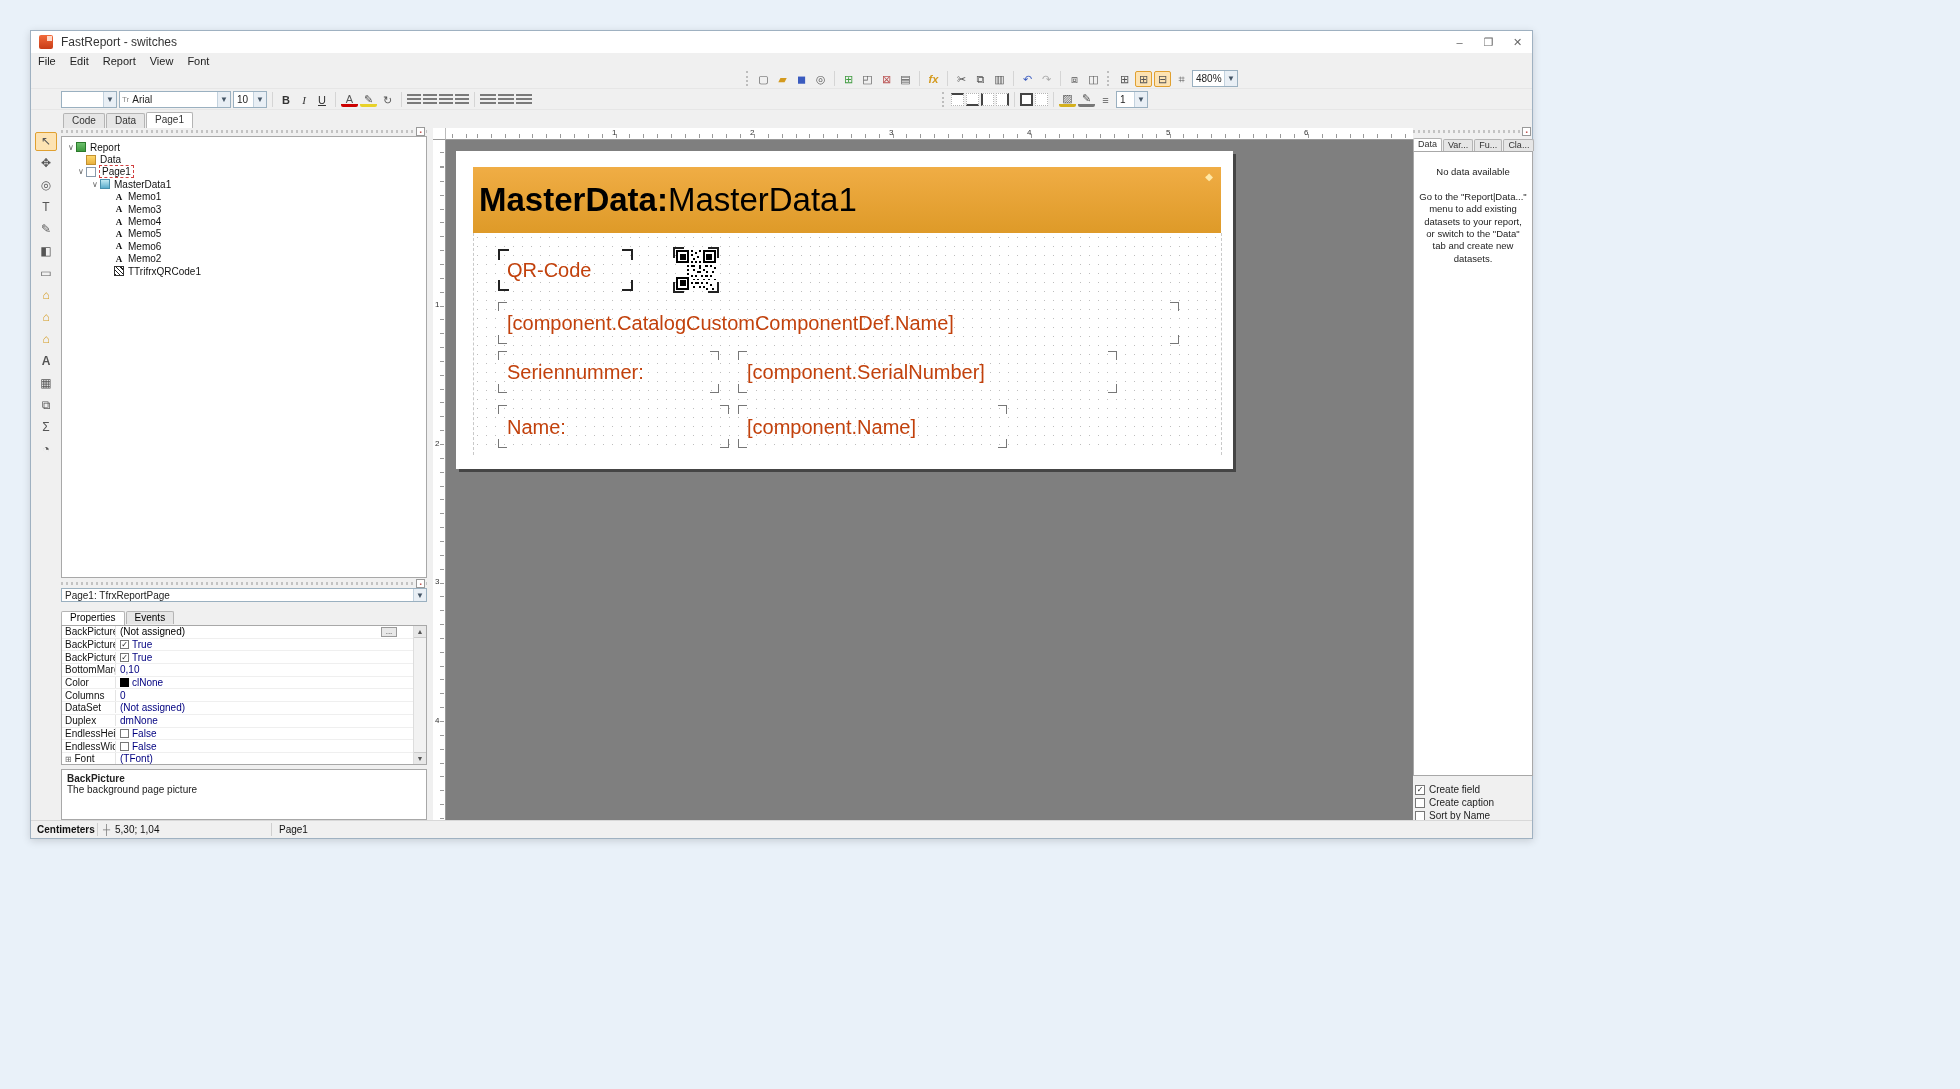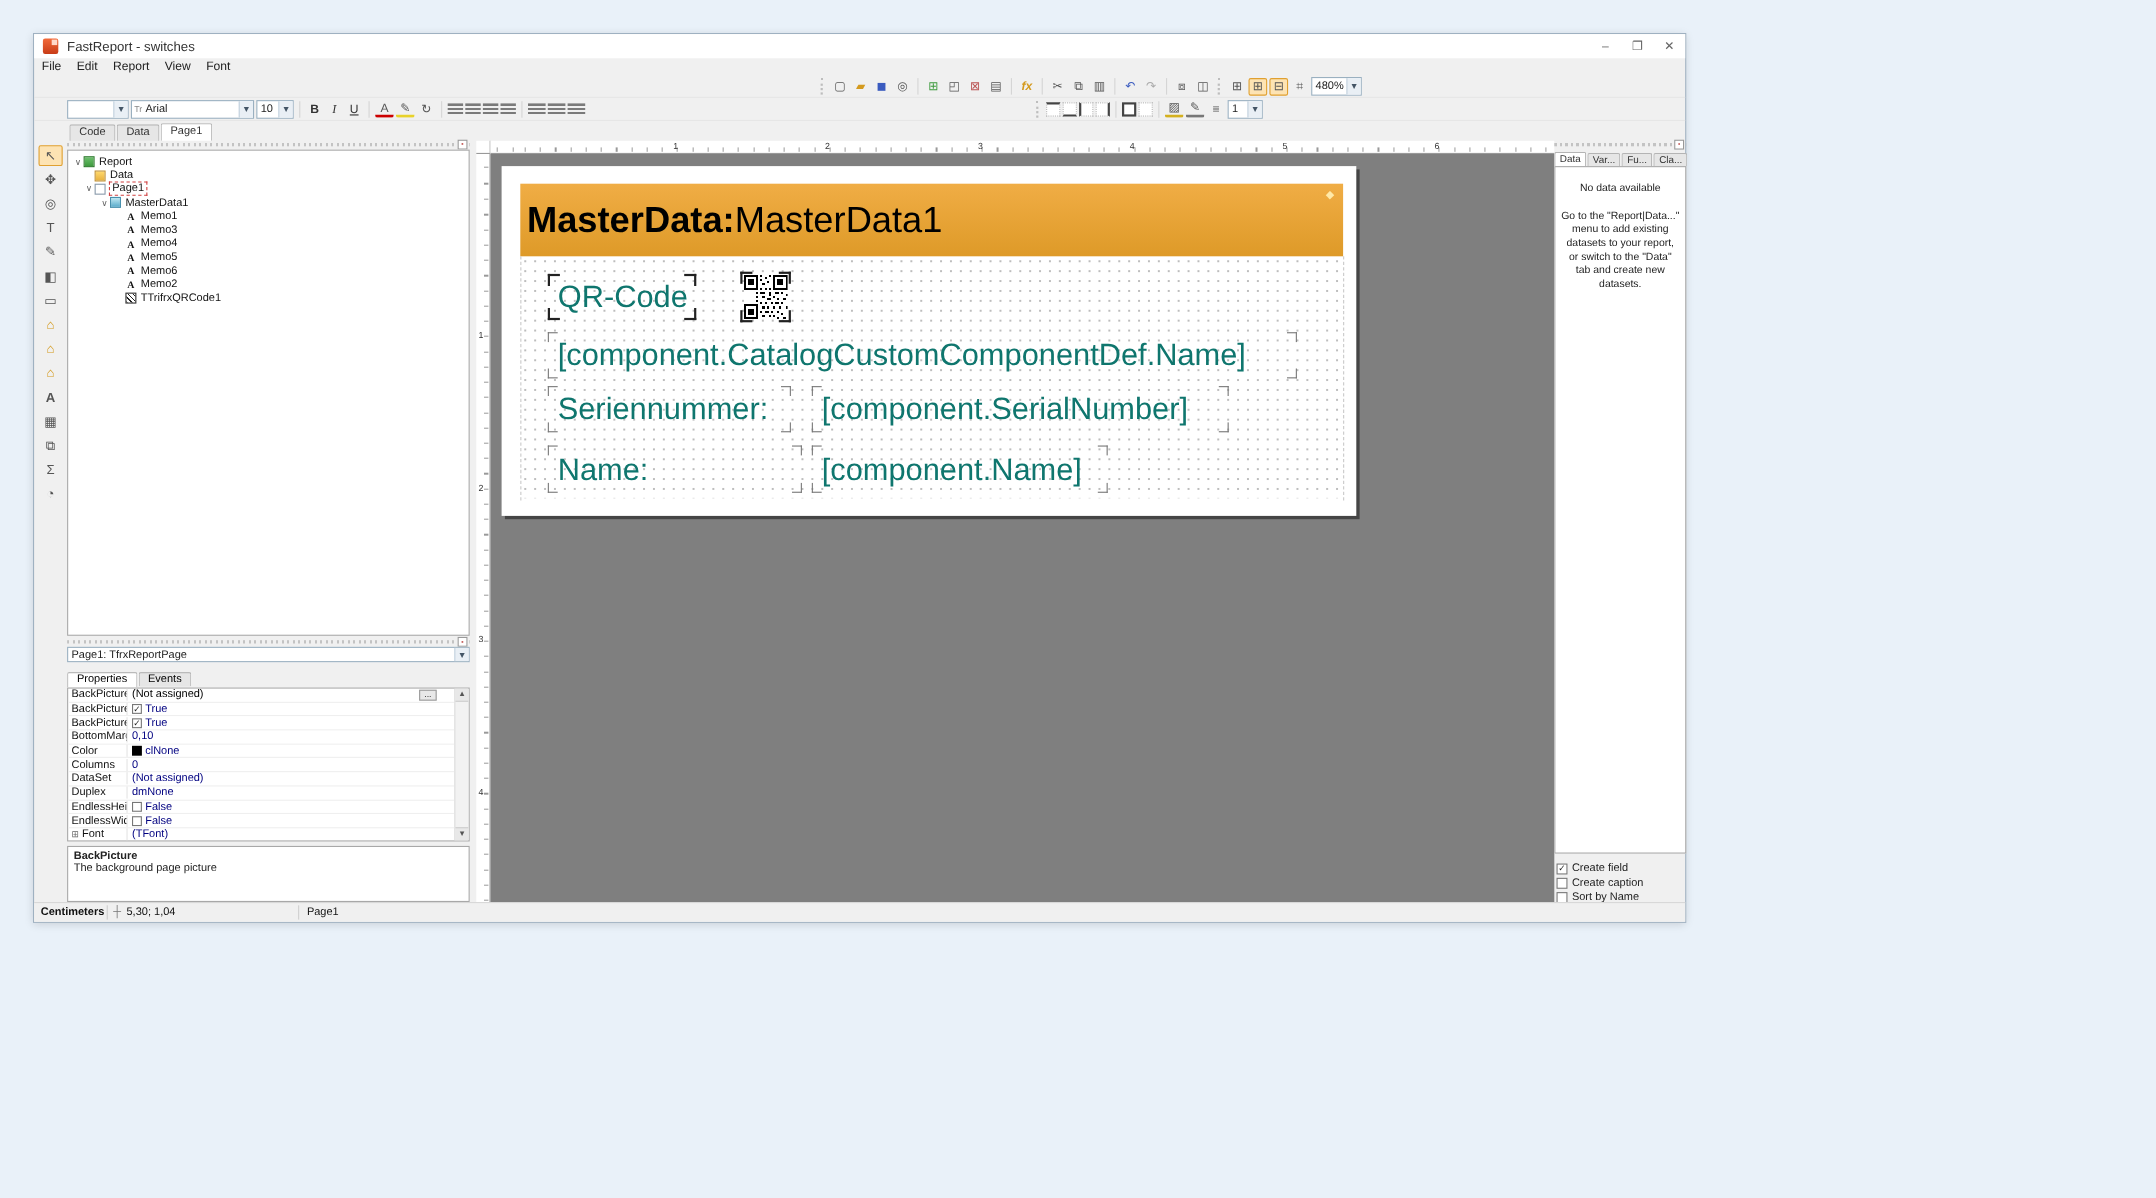--- a/index.html
+++ b/index.html
@@ -85,21 +85,21 @@
   #vruler .ticks{position:absolute;top:0;bottom:0;right:1px;width:4px;background:repeating-linear-gradient(#999 0 1px,transparent 1px 13.85px);background-position:0 27px}
   .vnum{position:absolute;left:2px;font-size:8px;color:#333}
   #canvas{position:absolute;left:13px;top:12px;right:0;bottom:0;background:#7f7f7f;overflow:hidden}
   #page{position:absolute;left:10px;top:11px;width:777px;height:318px;background:#fff;box-shadow:3px 3px 0 rgba(0,0,0,.45)}
   #band{position:absolute;left:17px;top:16px;width:748px;height:66px;background:linear-gradient(#f0ad45,#de9a28);display:flex;align-items:center;padding-left:6px;font-size:33px;color:#000}
   #band .bb{font-weight:bold}
   .bandico{position:absolute;right:8px;top:4px;font-size:10px;color:#ffe9a8}
   #dots{position:absolute;left:17px;top:82px;width:748px;height:220px;background-image:radial-gradient(circle,#bdbdbd 0.7px,transparent 0.9px);background-size:9px 9px}
   .mguide-l{position:absolute;left:17px;top:82px;bottom:14px;border-left:1px dashed #c9c9c9}
   .mguide-r{position:absolute;left:765px;top:82px;bottom:14px;border-left:1px dashed #c9c9c9}
-  .memo{position:absolute;font-size:28px;color:#0f766e;white-space:nowrap}
+  .memo{position:absolute;font-size:20px;color:#c2410c;white-space:nowrap}
   .memo .txt{position:absolute;left:9px;top:50%;transform:translateY(-50%)}
   .c{position:absolute;width:9px;height:9px}
   .c.tl{left:0;top:0;border-left:1px solid #777;border-top:1px solid #777}
   .c.tr{right:0;top:0;border-right:1px solid #777;border-top:1px solid #777}
   .c.bl{left:0;bottom:0;border-left:1px solid #777;border-bottom:1px solid #777}
   .c.br{right:0;bottom:0;border-right:1px solid #777;border-bottom:1px solid #777}
   .memo.sel .c{width:11px;height:11px}
   .memo.sel .c.tl{border-left:2px solid #222;border-top:2px solid #222}
   .memo.sel .c.tr{border-right:2px solid #222;border-top:2px solid #222}
   .memo.sel .c.bl{border-left:2px solid #222;border-bottom:2px solid #222}

